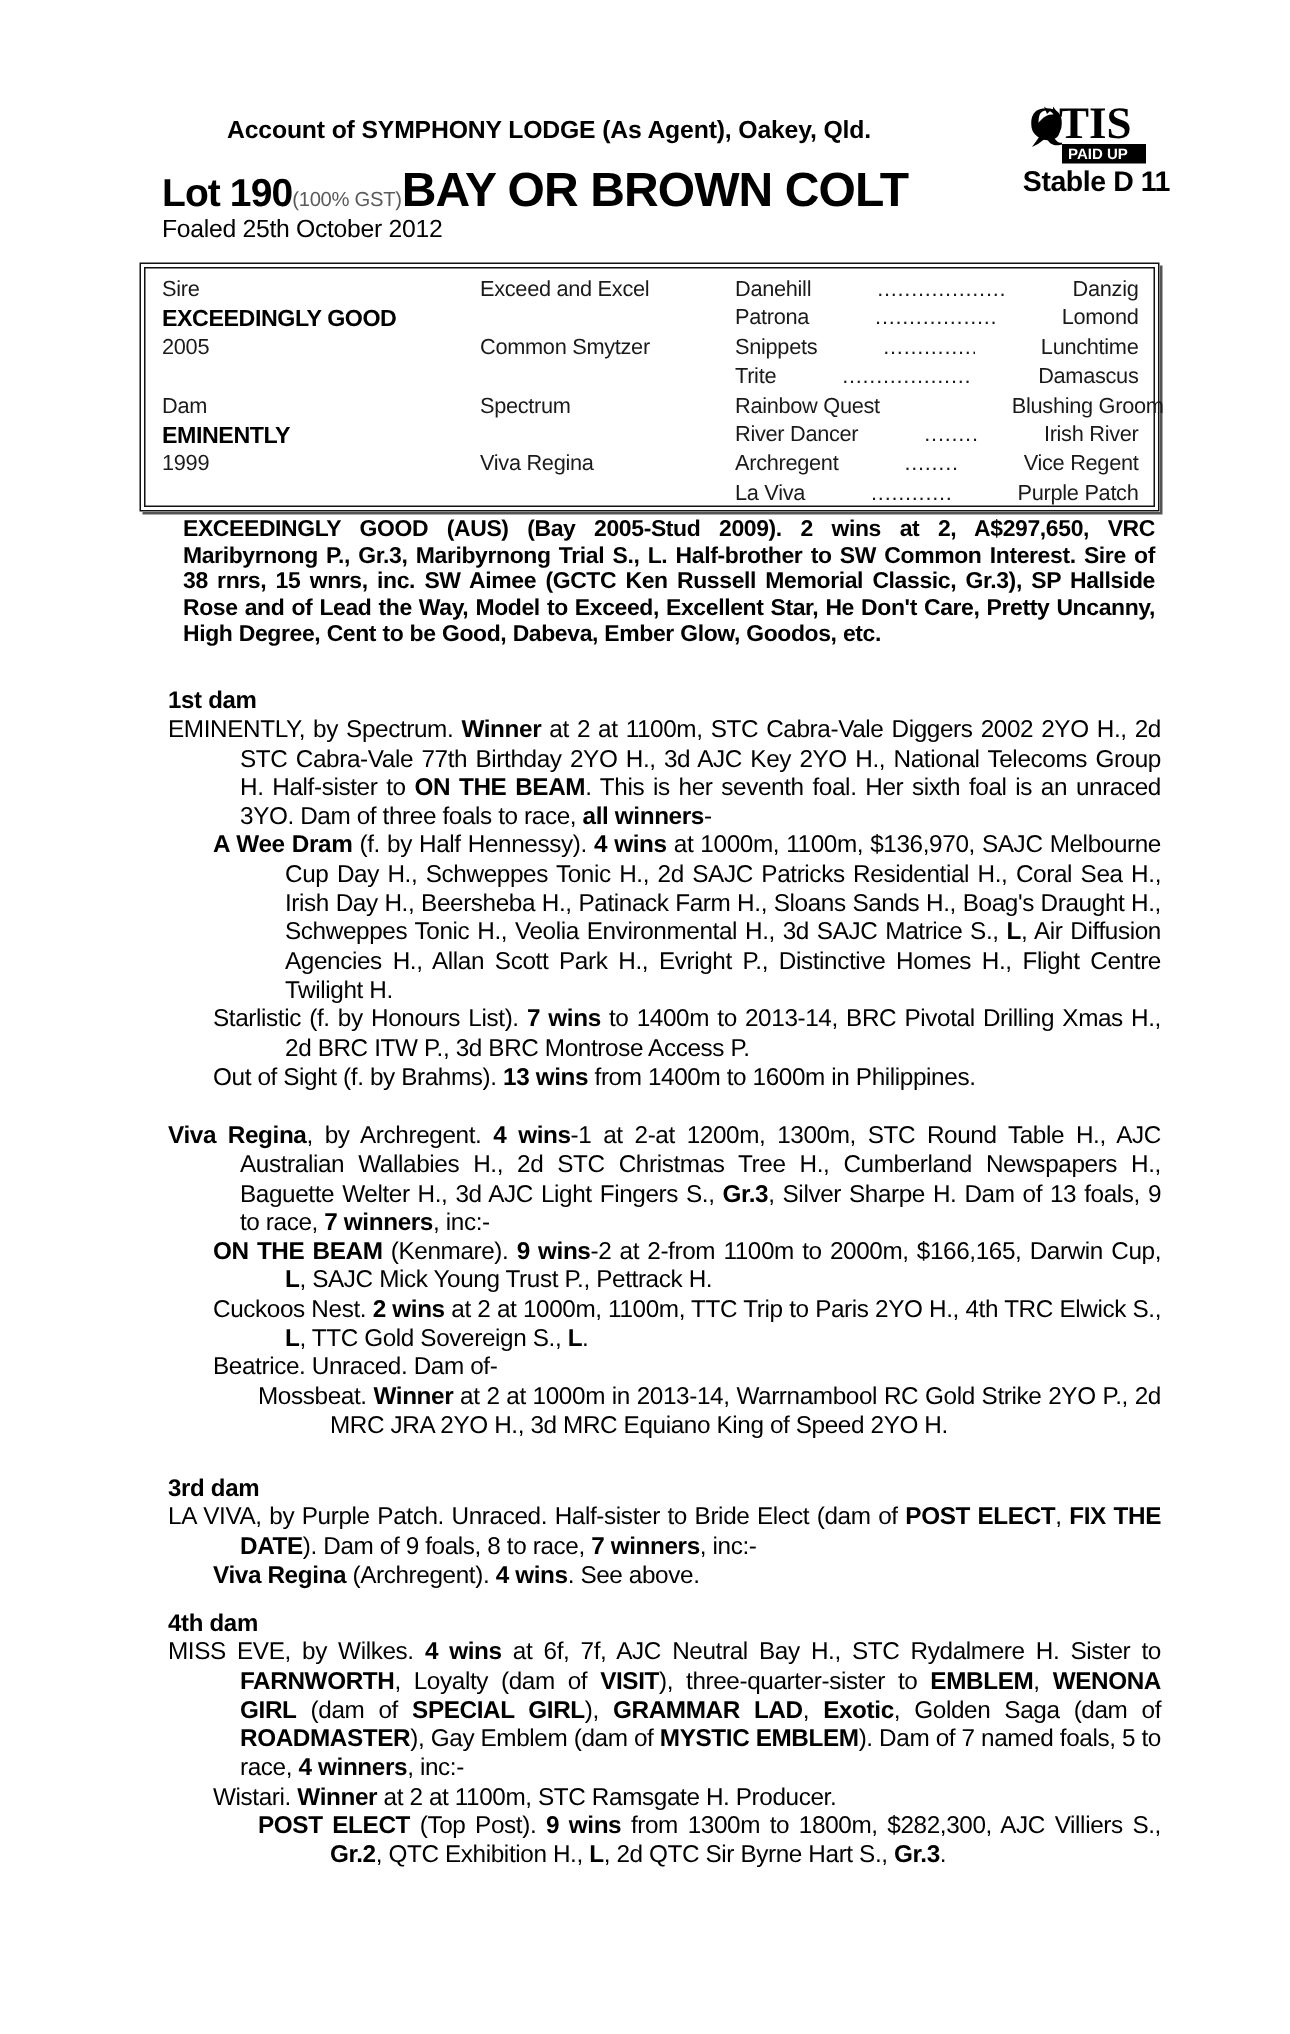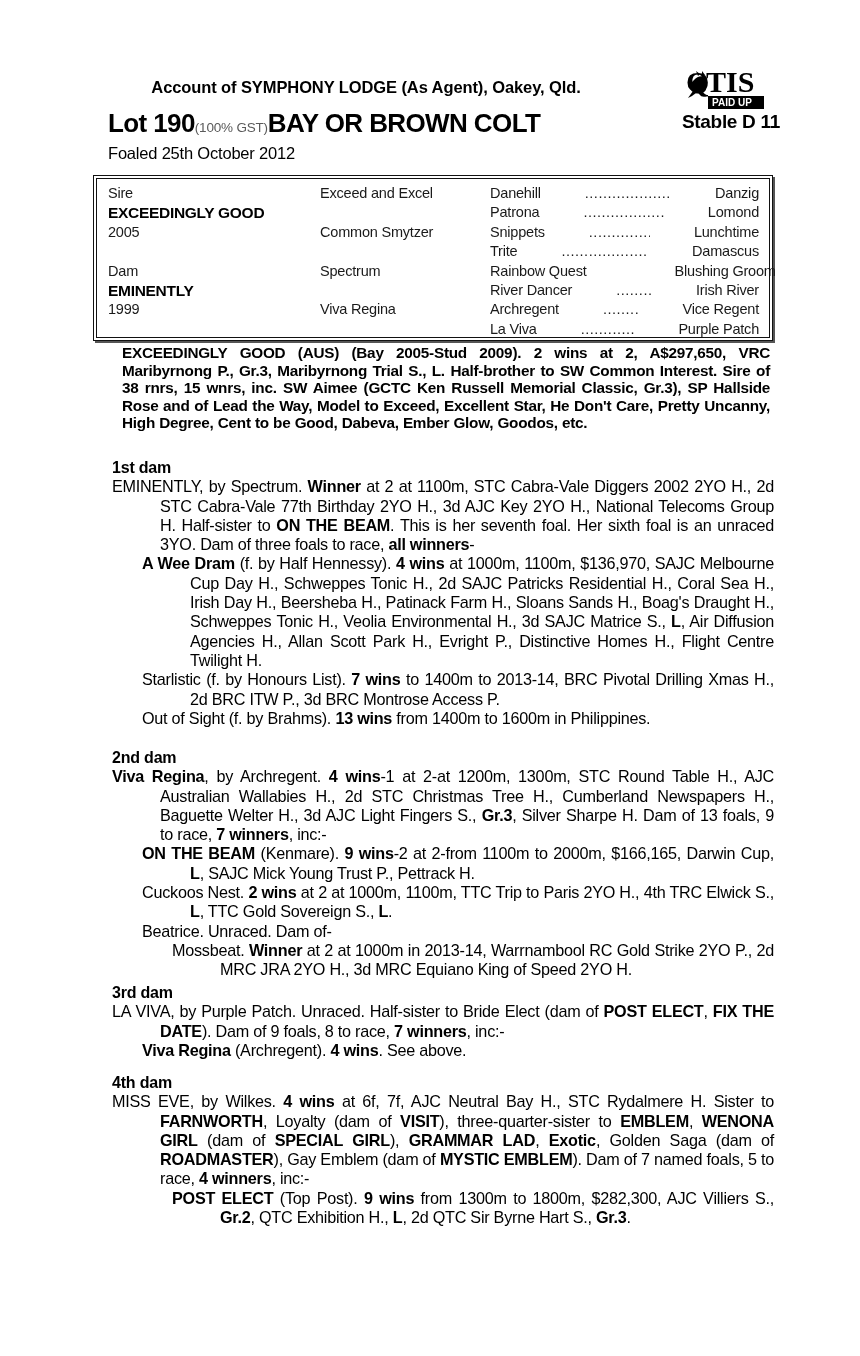--- a/index.html
+++ b/index.html
@@ -59,21 +59,21 @@
     vertical-align: baseline;
   }
   .gst {
     font-size: 13.5px;
     color: #5a5a5a;
     letter-spacing: -0.2px;
     vertical-align: baseline;
     text-align: right;
   }
   .colt-desc {
-    font-size: 26px;
+    font-size: 32px;
     font-weight: bold;
     letter-spacing: -0.6px;
     vertical-align: baseline;
     margin-top: 44px;
   }
   .stable {
     position: absolute;
     right: 0;
     top: 3px;
     font-size: 19px;
@@ -324,31 +324,31 @@
   <div class="sire-para">EXCEEDINGLY GOOD (AUS) (Bay 2005-Stud 2009). 2 wins at 2, A$297,650, VRC Maribyrnong P., Gr.3, Maribyrnong Trial S., L. Half-brother to SW Common Interest. Sire of 38 rnrs, 15 wnrs, inc. SW Aimee (GCTC Ken Russell Memorial Classic, Gr.3), SP Hallside Rose and of Lead the Way, Model to Exceed, Excellent Star, He Don't Care, Pretty Uncanny, High Degree, Cent to be Good, Dabeva, Ember Glow, Goodos, etc.</div>
 
   <div class="fam" id="fam-1" style="top:458px;">
       <div class="fam-head">1st dam</div>
       <div class="ent lvl0">EMINENTLY, by Spectrum. <b>Winner</b> at 2 at 1100m, STC Cabra-Vale Diggers 2002 2YO H., 2d STC Cabra-Vale 77th Birthday 2YO H., 3d AJC Key 2YO H., National Telecoms Group H. Half-sister to <b>ON THE BEAM</b>. This is her seventh foal. Her sixth foal is an unraced 3YO. Dam of three foals to race, <b>all winners</b>-</div>
       <div class="ent lvl1"><b>A Wee Dram</b> (f. by Half Hennessy). <b>4 wins</b> at 1000m, 1100m, $136,970, SAJC Melbourne Cup Day H., Schweppes Tonic H., 2d SAJC Patricks Residential H., Coral Sea H., Irish Day H., Beersheba H., Patinack Farm H., Sloans Sands H., Boag's Draught H., Schweppes Tonic H., Veolia Environmental H., 3d SAJC Matrice S., <b>L</b>, Air Diffusion Agencies H., Allan Scott Park H., Evright P., Distinctive Homes H., Flight Centre Twilight H.</div>
       <div class="ent lvl1">Starlistic (f. by Honours List). <b>7 wins</b> to 1400m to 2013-14, BRC Pivotal Drilling Xmas H., 2d BRC ITW P., 3d BRC Montrose Access P.</div>
       <div class="ent lvl1">Out of Sight (f. by Brahms). <b>13 wins</b> from 1400m to 1600m in Philippines.</div>
     </div>
   <div class="fam" id="fam-2" style="top:748px;">
-      <div class="fam-head">2nd dam</div>
       <div class="ent lvl0"><b>Viva Regina</b>, by Archregent. <b>4 wins</b>-1 at 2-at 1200m, 1300m, STC Round Table H., AJC Australian Wallabies H., 2d STC Christmas Tree H., Cumberland Newspapers H., Baguette Welter H., 3d AJC Light Fingers S., <b>Gr.3</b>, Silver Sharpe H. Dam of 13 foals, 9 to race, <b>7 winners</b>, inc:-</div>
       <div class="ent lvl1"><b>ON THE BEAM</b> (Kenmare). <b>9 wins</b>-2 at 2-from 1100m to 2000m, $166,165, Darwin Cup, <b>L</b>, SAJC Mick Young Trust P., Pettrack H.</div>
       <div class="ent lvl1">Cuckoos Nest. <b>2 wins</b> at 2 at 1000m, 1100m, TTC Trip to Paris 2YO H., 4th TRC Elwick S., <b>L</b>, TTC Gold Sovereign S., <b>L</b>.</div>
       <div class="ent lvl1">Beatrice. Unraced. Dam of-</div>
       <div class="ent lvl2">Mossbeat. <b>Winner</b> at 2 at 1000m in 2013-14, Warrnambool RC Gold Strike 2YO P., 2d MRC JRA 2YO H., 3d MRC Equiano King of Speed 2YO H.</div>
     </div>
   <div class="fam" id="fam-3" style="top:983px;">
       <div class="fam-head">3rd dam</div>
       <div class="ent lvl0">LA VIVA, by Purple Patch. Unraced. Half-sister to Bride Elect (dam of <b>POST ELECT</b>, <b>FIX THE DATE</b>). Dam of 9 foals, 8 to race, <b>7 winners</b>, inc:-</div>
       <div class="ent lvl1"><b>Viva Regina</b> (Archregent). <b>4 wins</b>. See above.</div>
     </div>
   <div class="fam" id="fam-4" style="top:1073px;">
       <div class="fam-head">4th dam</div>
       <div class="ent lvl0">MISS EVE, by Wilkes. <b>4 wins</b> at 6f, 7f, AJC Neutral Bay H., STC Rydalmere H. Sister to <b>FARNWORTH</b>, Loyalty (dam of <b>VISIT</b>), three-quarter-sister to <b>EMBLEM</b>, <b>WENONA GIRL</b> (dam of <b>SPECIAL GIRL</b>), <b>GRAMMAR LAD</b>, <b>Exotic</b>, Golden Saga (dam of <b>ROADMASTER</b>), Gay Emblem (dam of <b>MYSTIC EMBLEM</b>). Dam of 7 named foals, 5 to race, <b>4 winners</b>, inc:-</div>
+      <div class="ent lvl1">Wistari. <b>Winner</b> at 2 at 1100m, STC Ramsgate H. Producer.</div>
       <div class="ent lvl2"><b>POST ELECT</b> (Top Post). <b>9 wins</b> from 1300m to 1800m, $282,300, AJC Villiers S., <b>Gr.2</b>, QTC Exhibition H., <b>L</b>, 2d QTC Sir Byrne Hart S., <b>Gr.3</b>.</div>
     </div>
 
 </div>
 
 </body></html>

